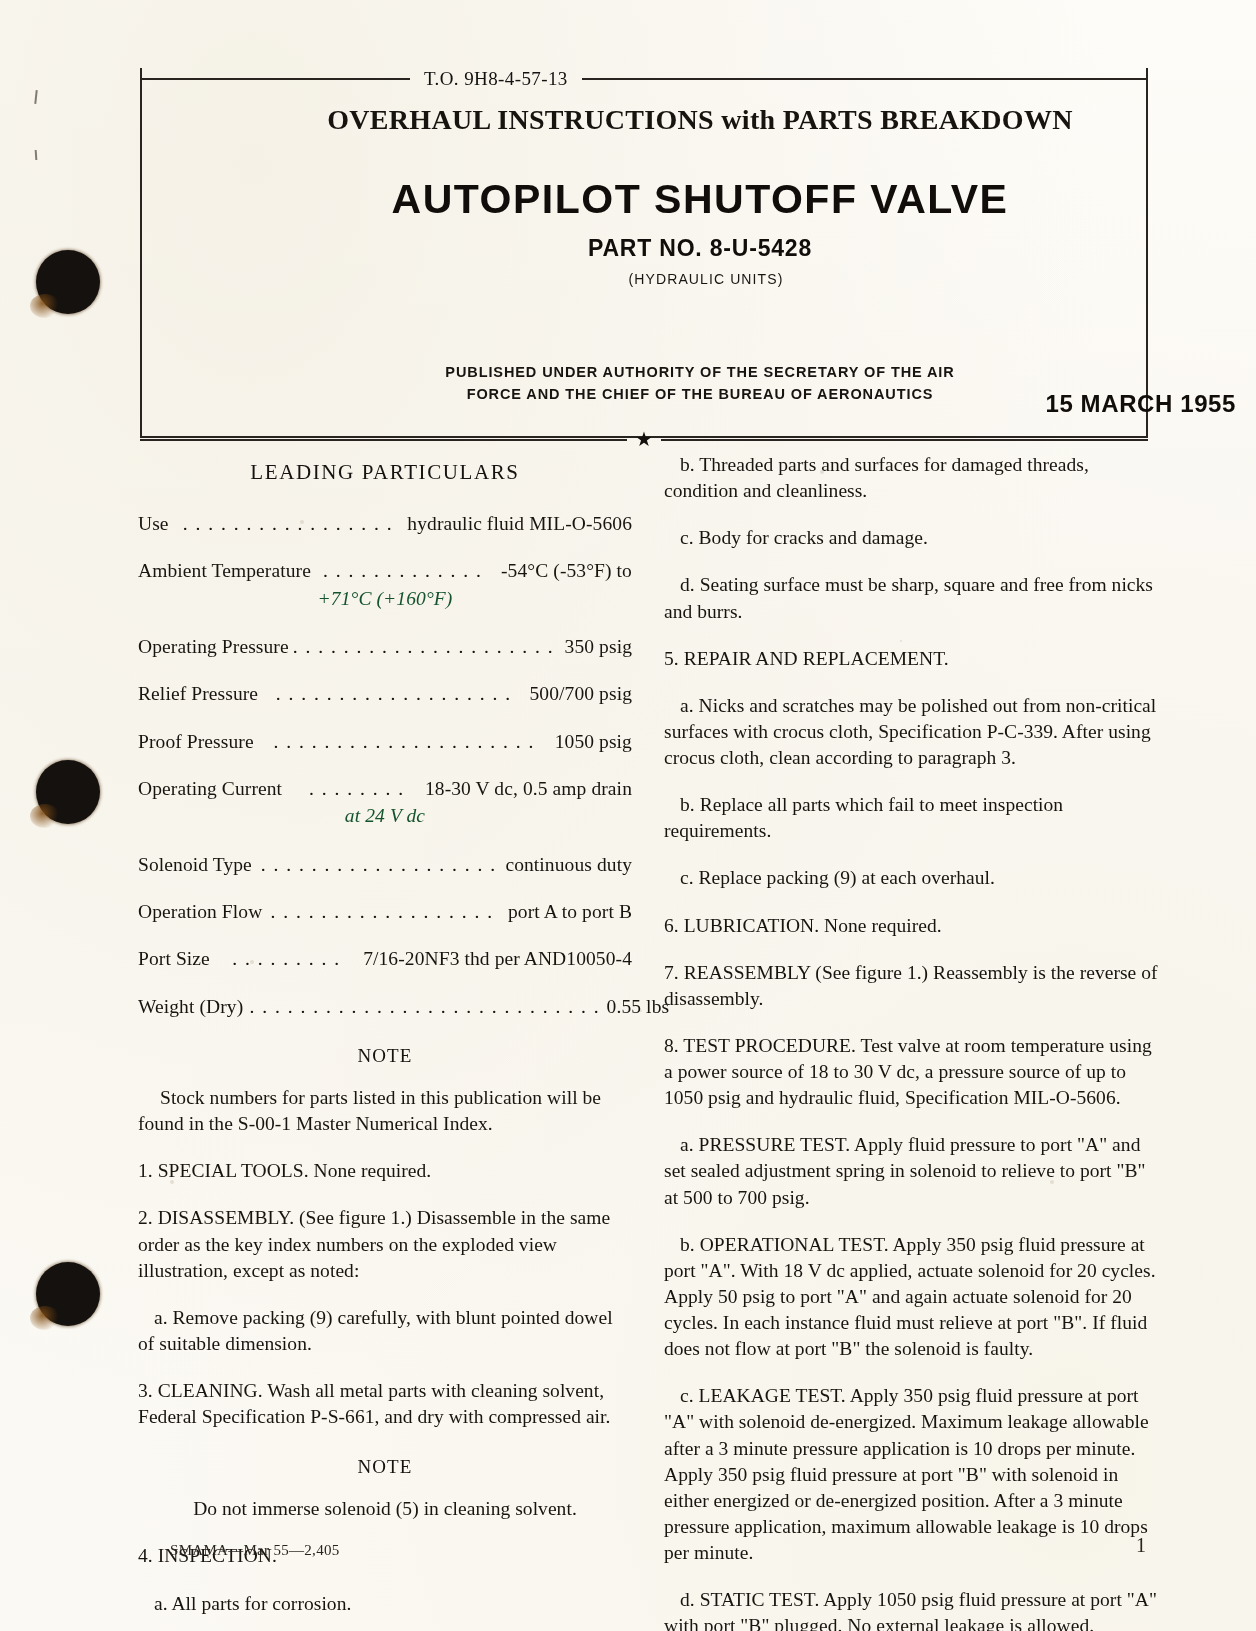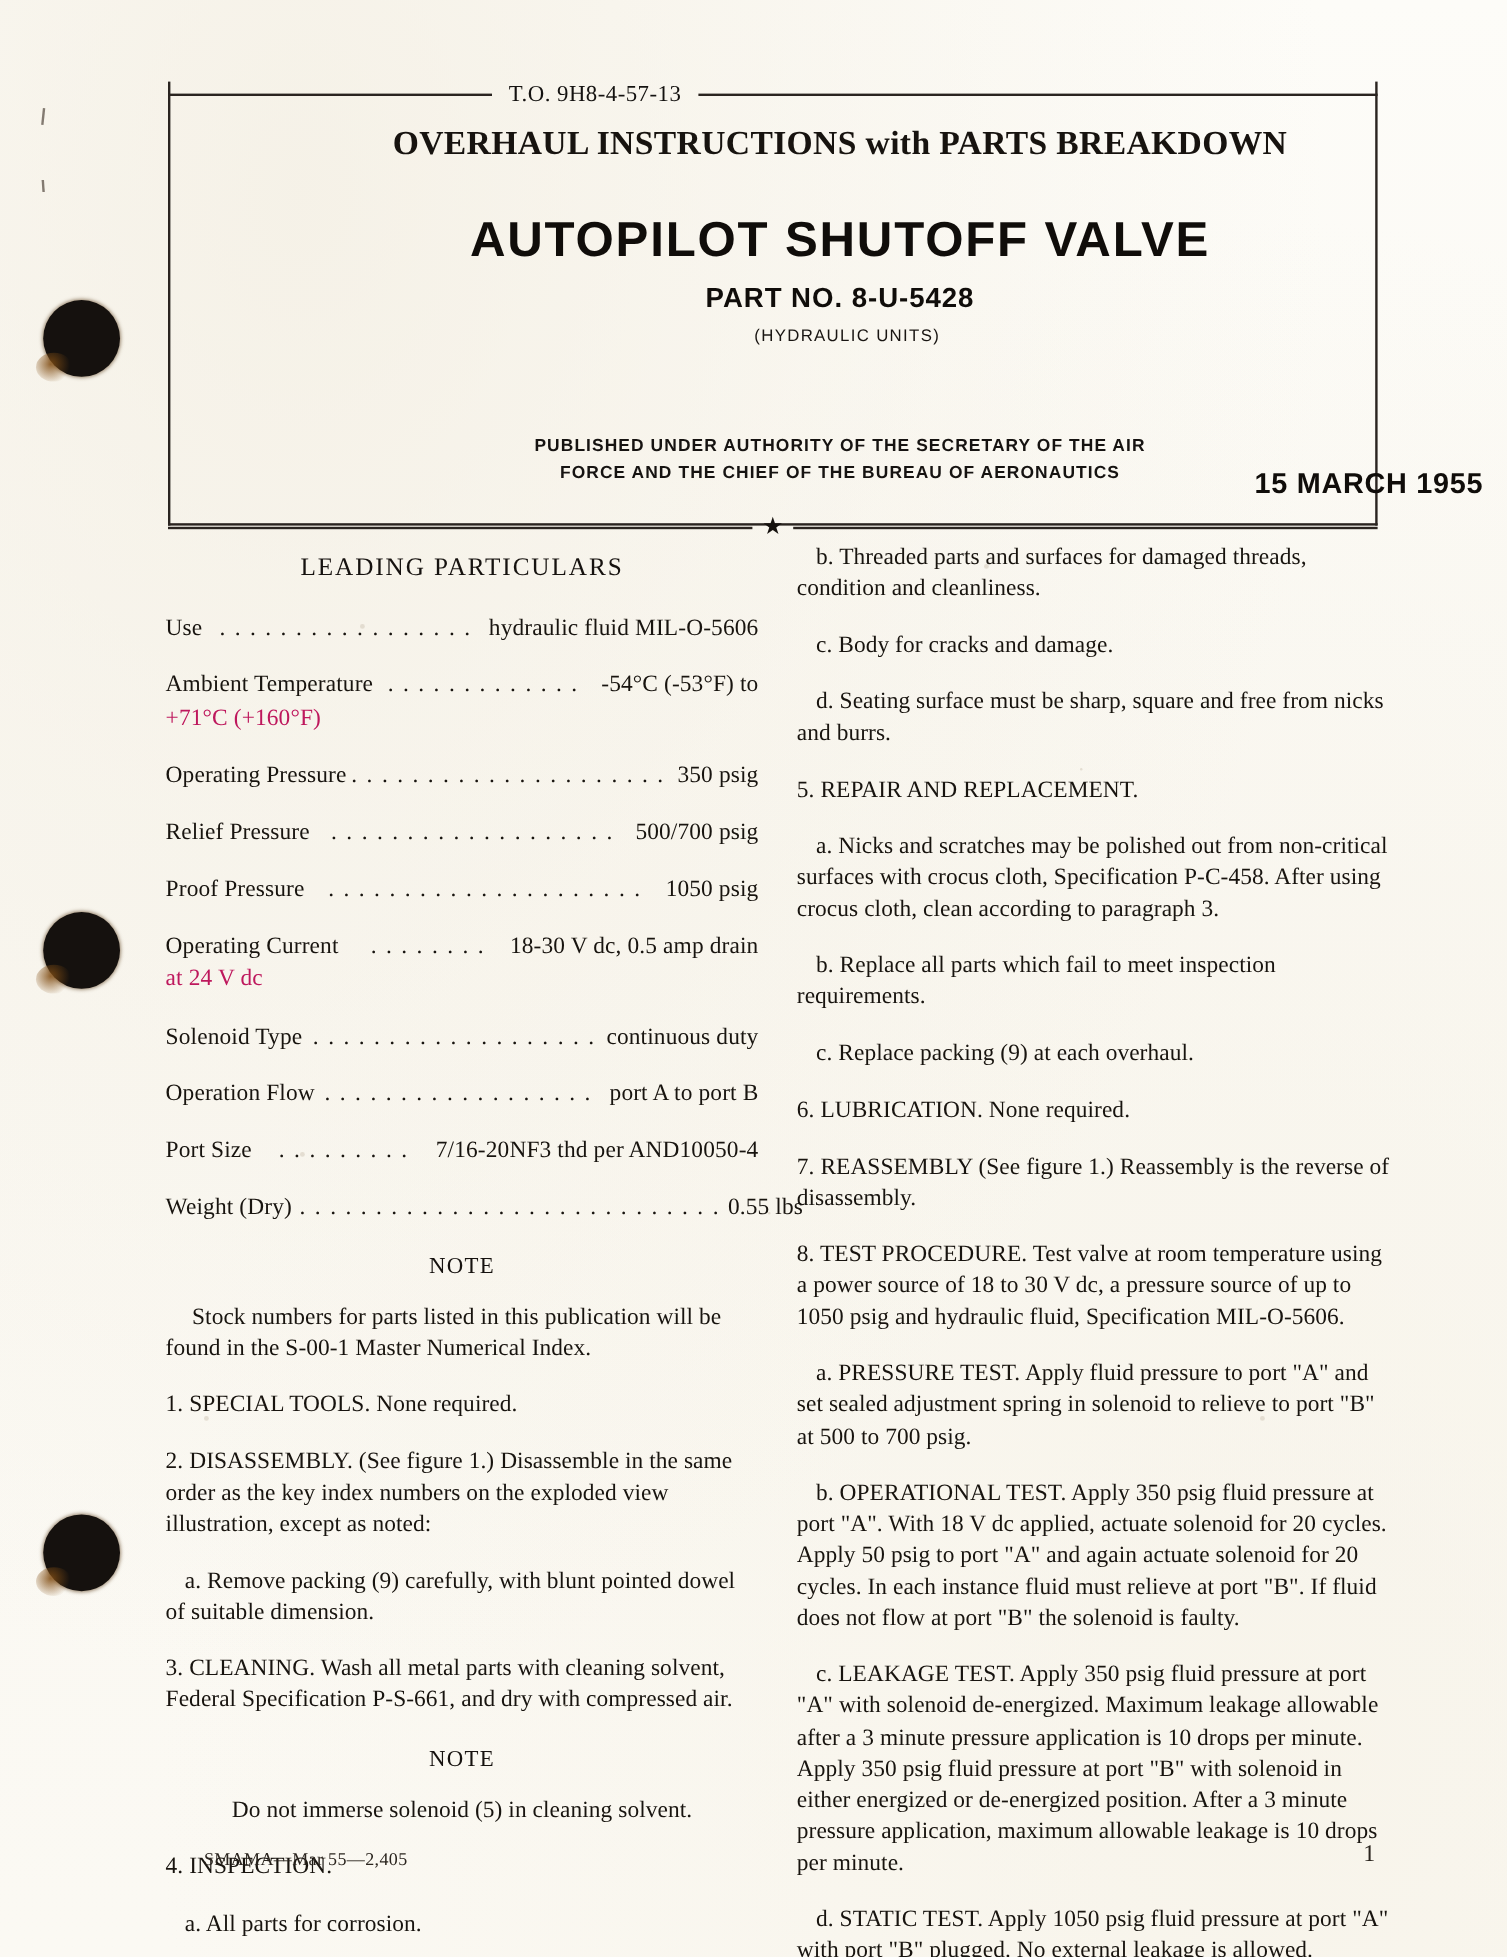--- a/index.html
+++ b/index.html
@@ -211,26 +211,27 @@
     font-size: 19.5px;
     line-height: 1.3;
     margin-bottom: 22px;
     color: #18140f;
     letter-spacing: .1px;
   }
   .lp-row .lbl { white-space: pre; text-align: center; }
   .lp-row .dots { white-space: pre; letter-spacing: 1.5px; }
   .lp-row .val { white-space: pre; }
   .lp-cont {
-    text-align: left;
+    text-align: center;
     font-size: 19.5px;
     line-height: 1.35;
     margin-top: -18px;
     margin-bottom: 22px;
-    color: #be185d;
+    color: #14532d;
+    font-style: italic;
   }
   .lp-line {
     display: flex;
     justify-content: space-between;
     align-items: baseline;
   }
 
   p.body {
     font-size: 19.5px;
     line-height: 1.34;
@@ -404,21 +405,21 @@
         <p class="body indent">a.  All parts for corrosion.</p>
       </div>
   </div>
 
   <div class="col">
     <div id="right-paras-host">
         <p class="body indent">b.  Threaded parts and surfaces for damaged threads, condition and cleanliness.</p>
         <p class="body indent">c.  Body for cracks and damage.</p>
         <p class="body indent">d.  Seating surface must be sharp, square and free from nicks and burrs.</p>
         <p class="body">5.  REPAIR AND REPLACEMENT.</p>
-        <p class="body indent">a.  Nicks and scratches may be polished out from non-critical surfaces with crocus cloth, Specification P-C-458.  After using crocus cloth, clean according to paragraph 3.</p>
+        <p class="body indent">a.  Nicks and scratches may be polished out from non-critical surfaces with crocus cloth, Specification P-C-339.  After using crocus cloth, clean according to paragraph 3.</p>
         <p class="body indent">b.  Replace all parts which fail to meet inspection requirements.</p>
         <p class="body indent">c.  Replace packing (9) at each overhaul.</p>
         <p class="body">6.  LUBRICATION.  None required.</p>
         <p class="body">7.  REASSEMBLY  (See figure 1.)  Reassembly is the reverse of disassembly.</p>
         <p class="body">8.  TEST PROCEDURE.  Test valve at room temperature using a power source of 18 to 30 V dc, a pressure source of up to 1050 psig and hydraulic fluid, Specification MIL-O-5606.</p>
         <p class="body indent">a.  PRESSURE TEST.  Apply fluid pressure to port "A" and set sealed adjustment spring in solenoid to relieve to port "B" at 500 to 700 psig.</p>
         <p class="body indent">b.  OPERATIONAL TEST.  Apply 350 psig fluid pressure at port "A".  With 18 V dc applied, actuate solenoid for 20 cycles.  Apply 50 psig to port "A" and again actuate solenoid for 20 cycles.  In each instance fluid must relieve at port "B".  If fluid does not flow at port "B" the solenoid is faulty.</p>
         <p class="body indent">c.  LEAKAGE TEST.  Apply 350 psig fluid pressure at port "A" with solenoid de-energized.  Maximum leakage allowable after a 3 minute pressure application is 10 drops per minute.  Apply 350 psig fluid pressure at port "B" with solenoid in either energized or de-energized position.  After a 3 minute pressure application, maximum allowable leakage is 10 drops per minute.</p>
         <p class="body indent">d.  STATIC TEST.  Apply 1050 psig fluid pressure at port "A" with port "B" plugged.  No external leakage is allowed.</p>
       </div>

